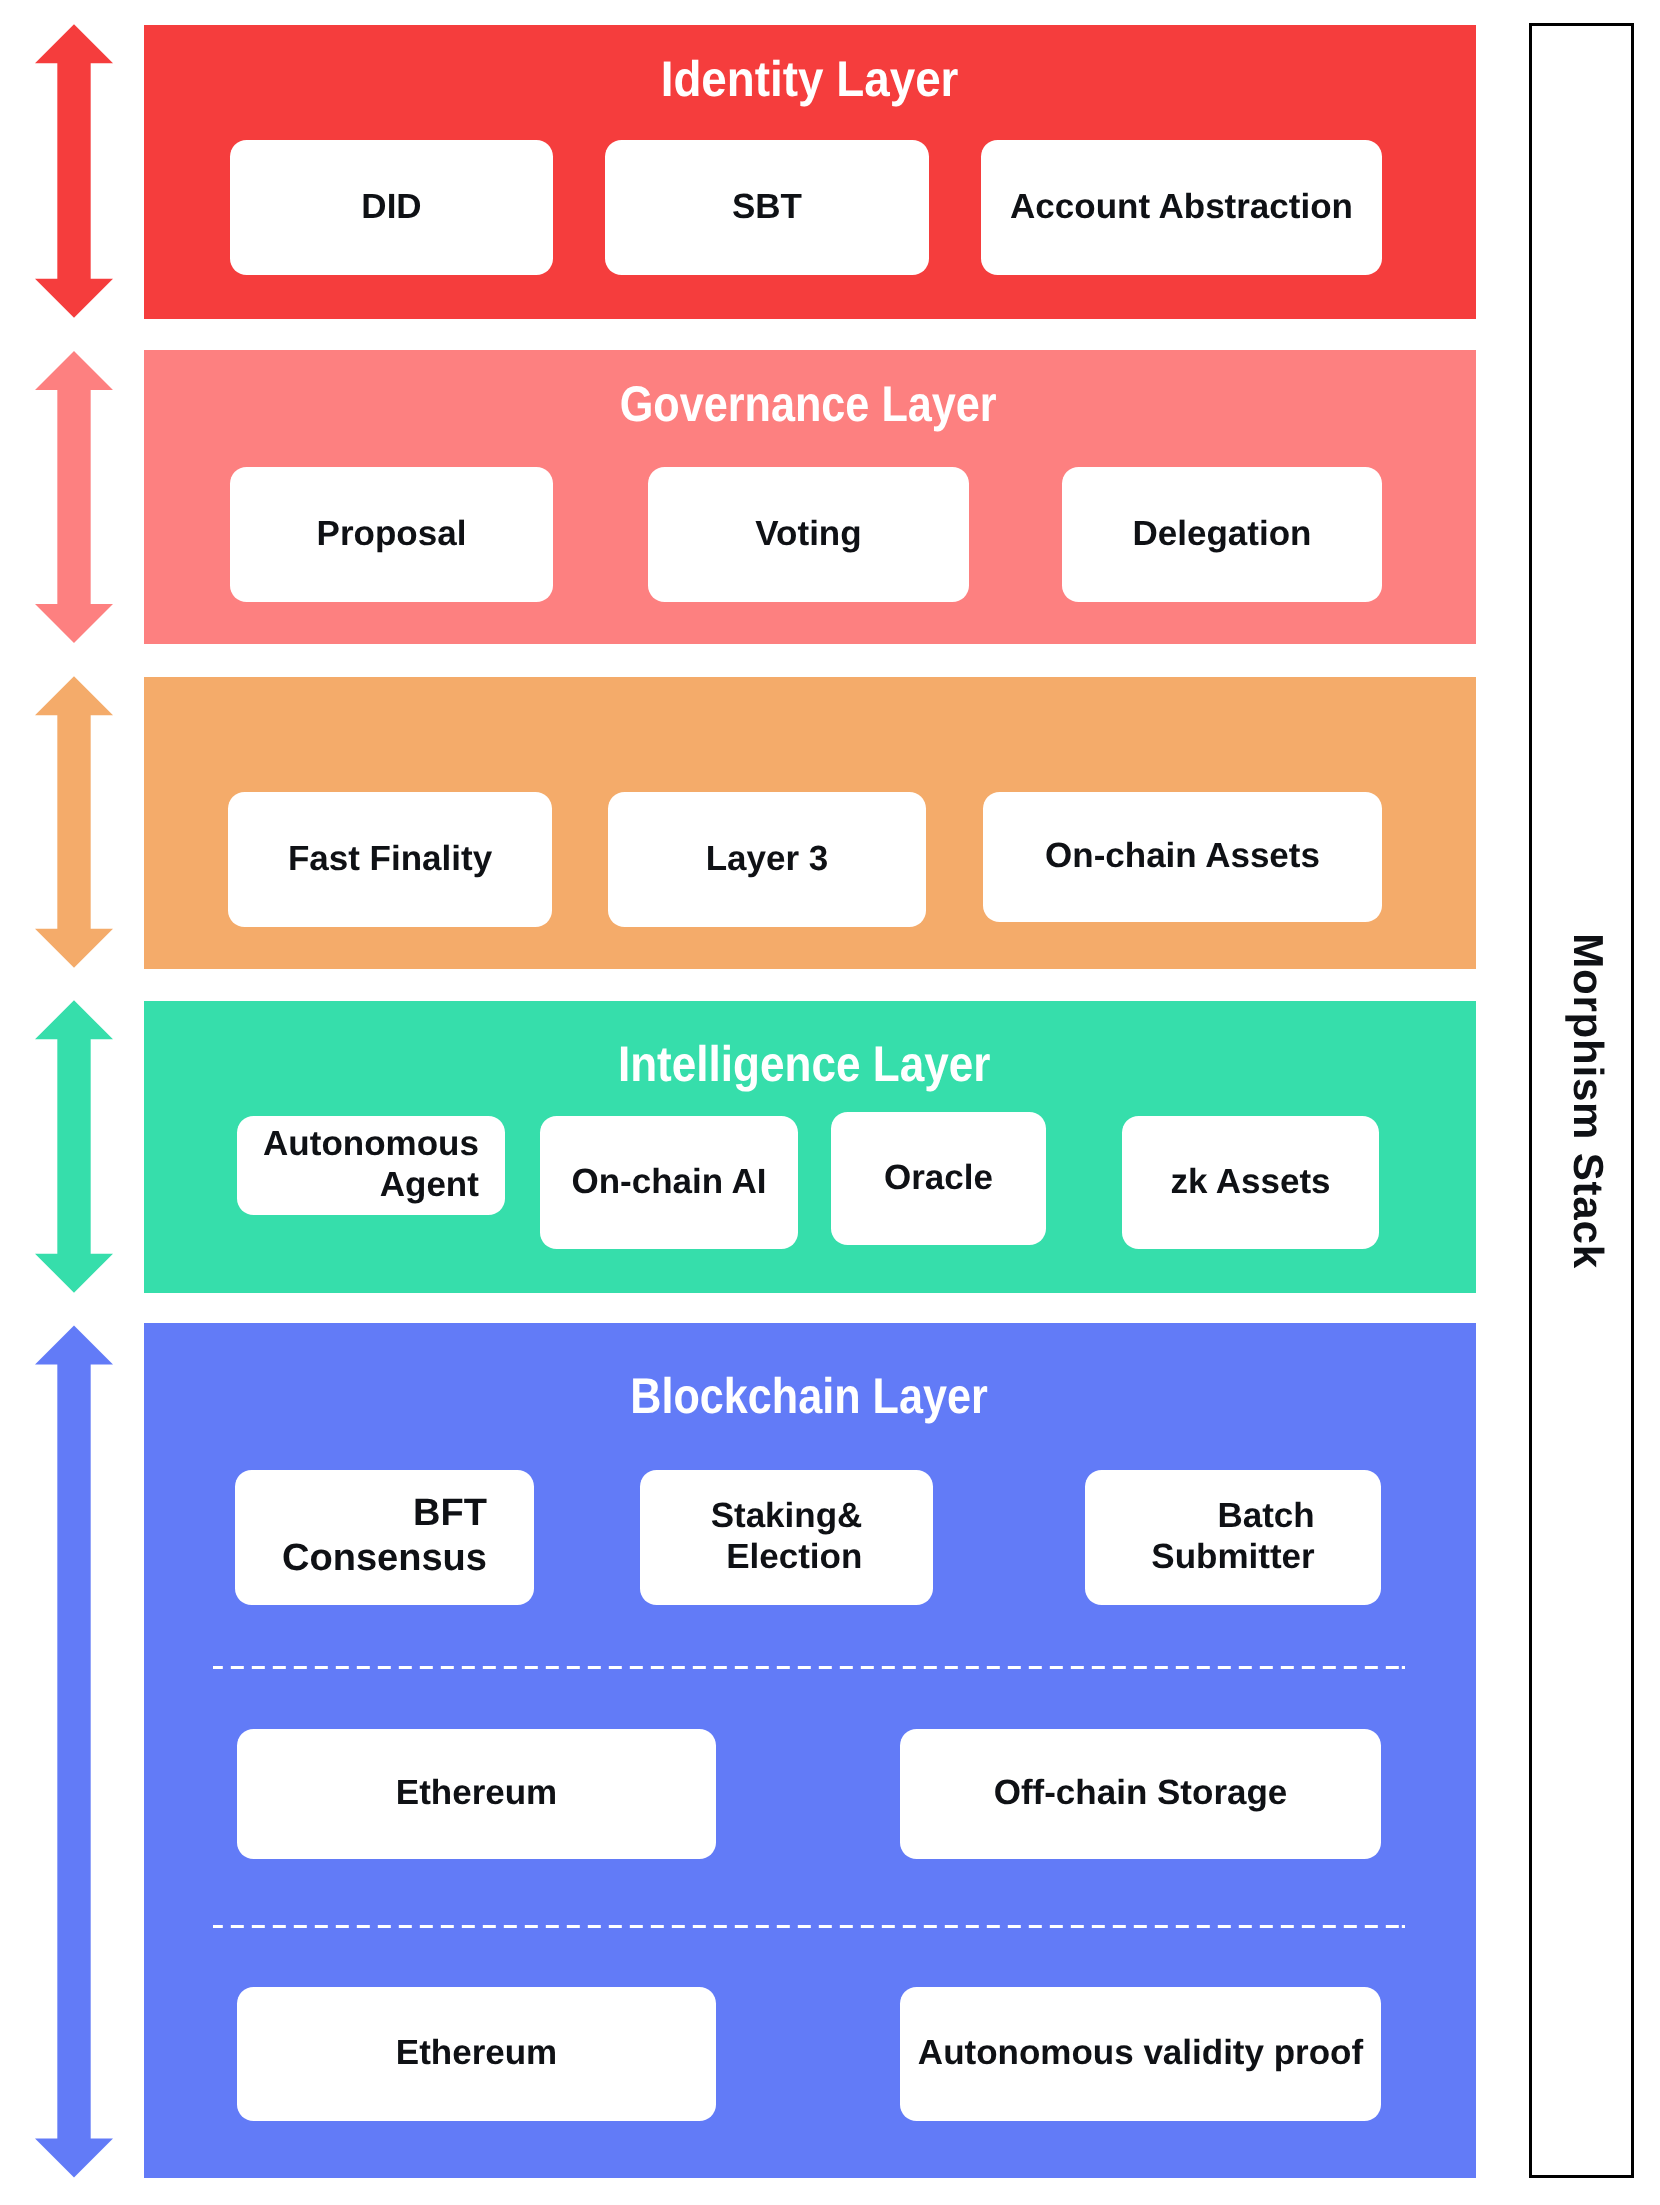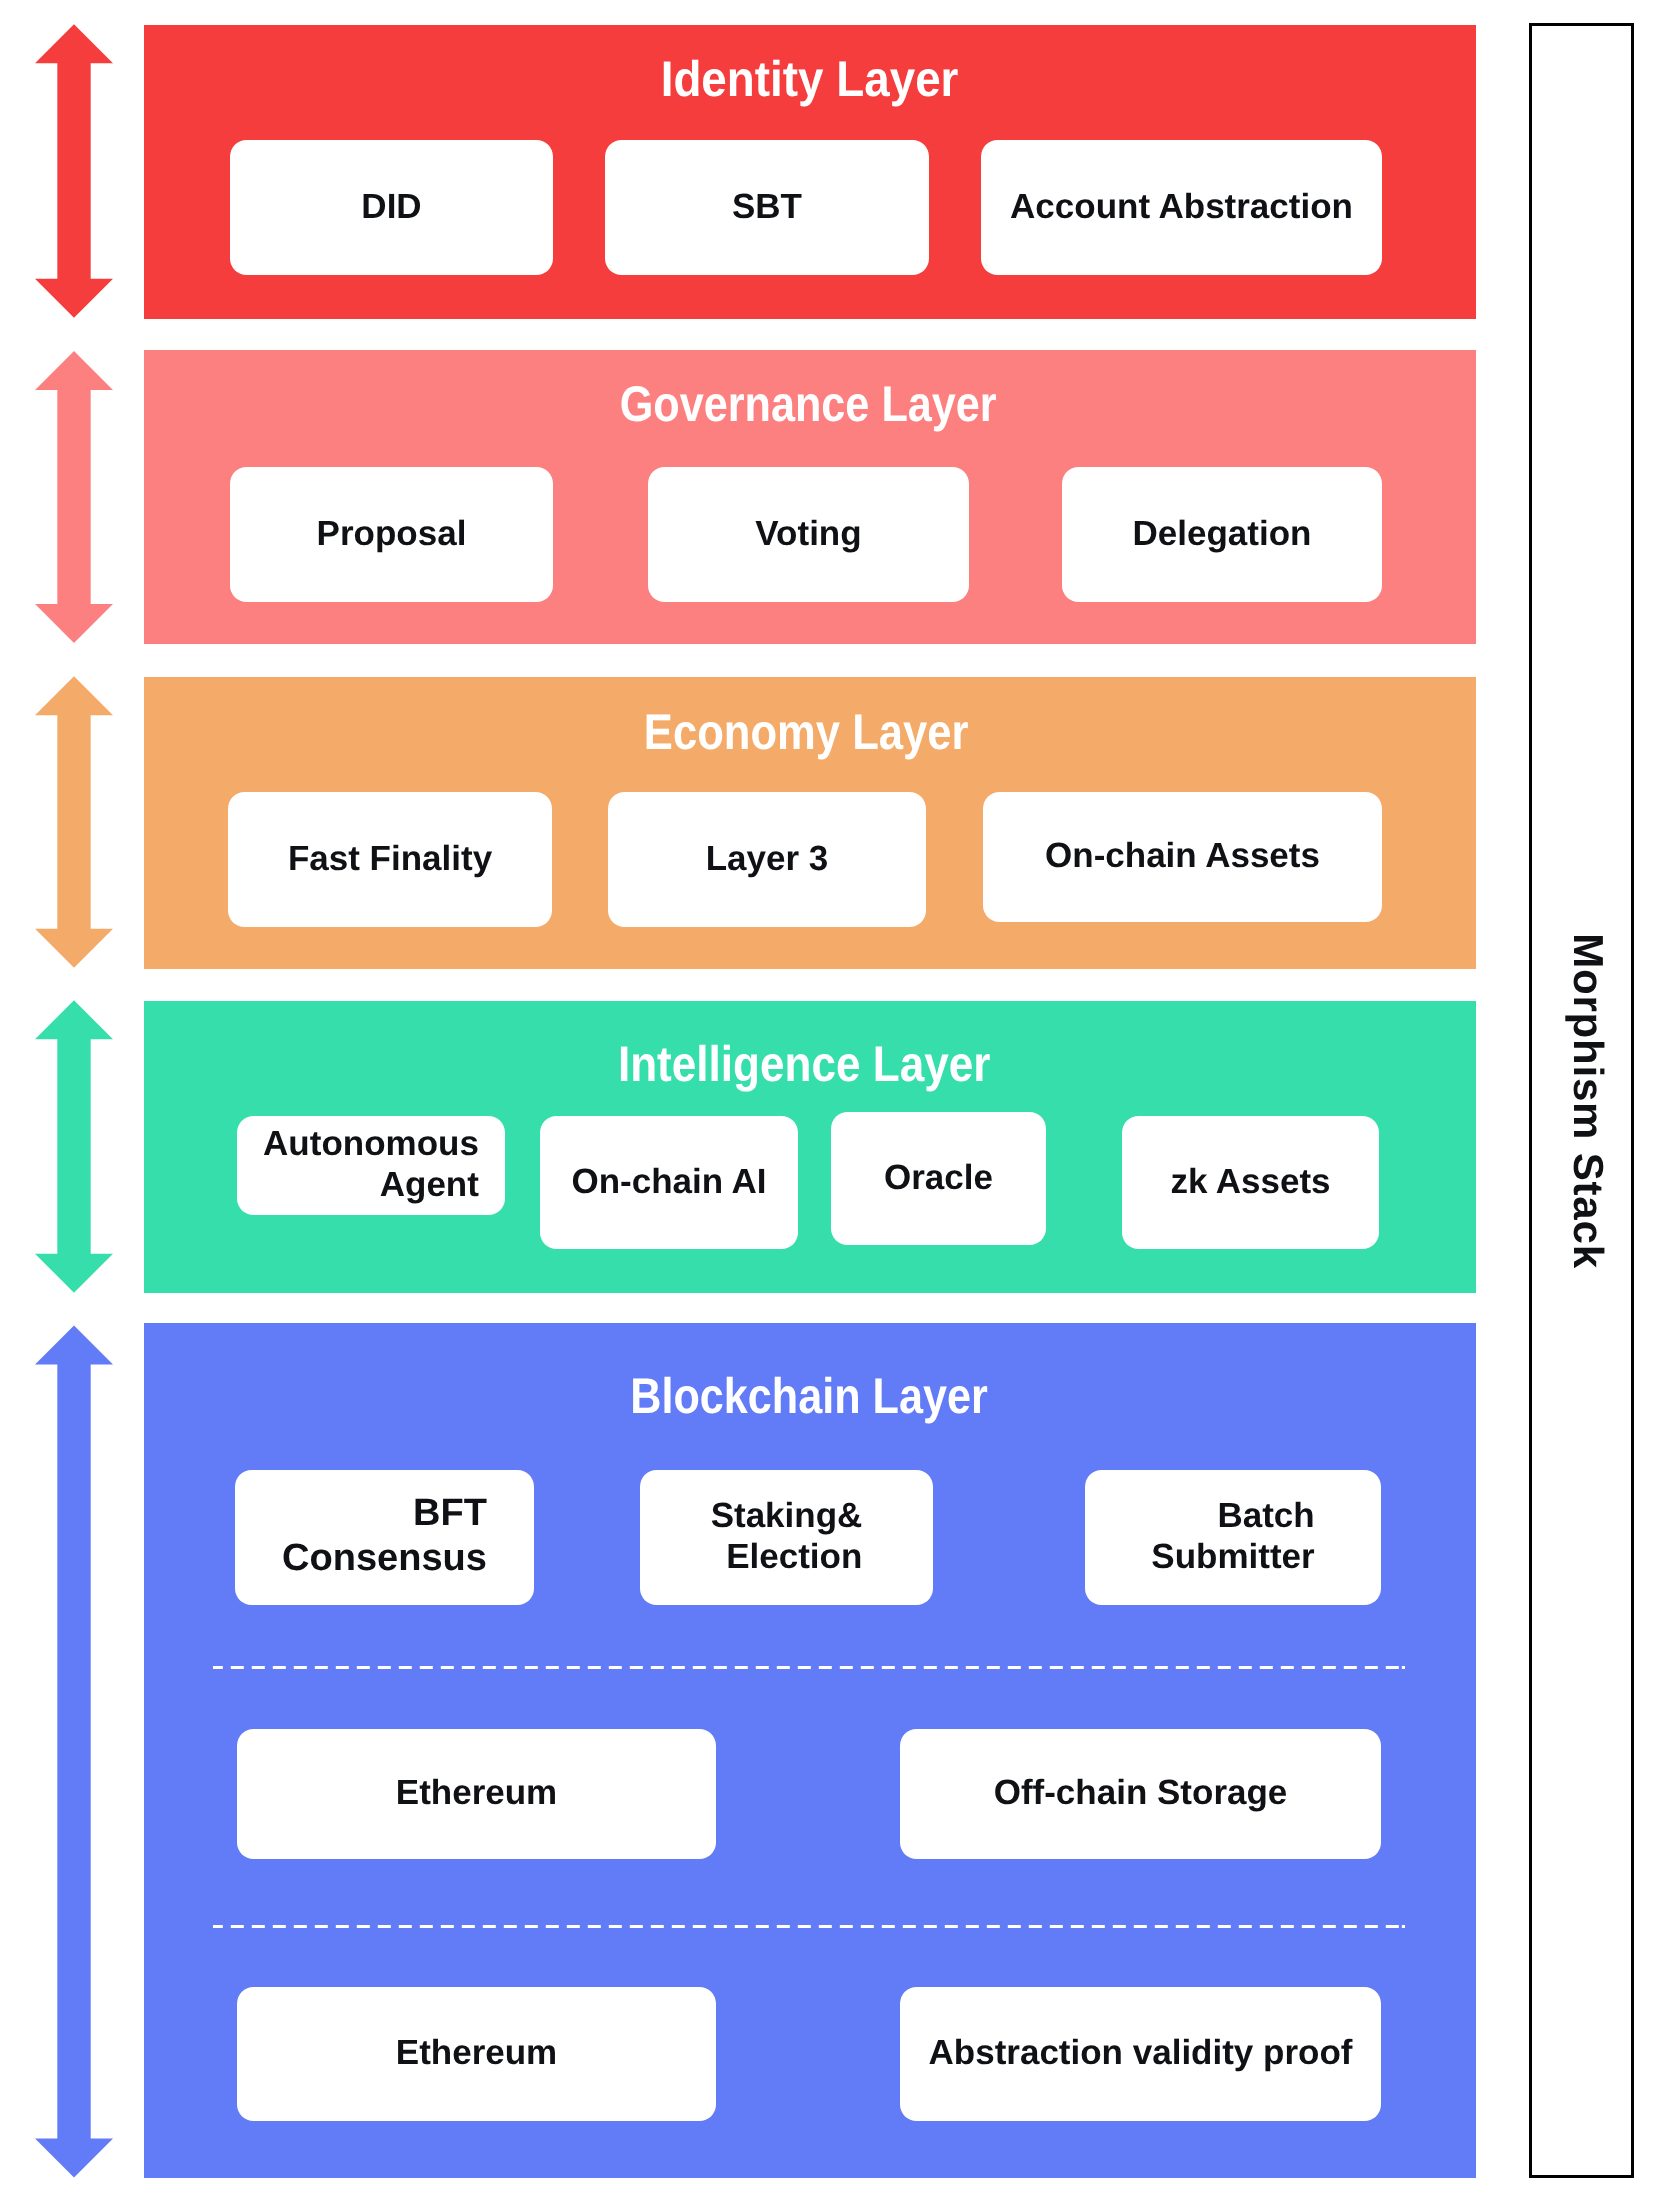--- a/index.html
+++ b/index.html
@@ -67,21 +67,20 @@
   </div>
   <div class="node" style="left:648px;top:467px;width:321px;height:135px">
     <span class="node-label" style="font-size:35px">Voting</span>
   </div>
   <div class="node" style="left:1062px;top:467px;width:320px;height:135px">
     <span class="node-label" style="font-size:35px">Delegation</span>
   </div>
 
   <div class="layer" style="left: 144px; top: 677px; width: 1332px; height: 292px; background-color: rgb(244, 171, 106);">
   </div>
-  <div class="layer-title" style="left:140px;top:707px;width:1332px;font-size:50px"><span class="title-text" style="transform:scaleX(0.872)">Economy Layer</span></div>
   <div class="node" style="left:228px;top:792px;width:324px;height:135px">
     <span class="node-label" style="font-size:35px">Fast Finality</span>
   </div>
   <div class="node" style="left:608px;top:792px;width:318px;height:135px">
     <span class="node-label" style="font-size:35px">Layer 3</span>
   </div>
   <div class="node" style="left:983px;top:792px;width:399px;height:130px">
     <span class="node-label" style="font-size:35px">On-chain Assets</span>
   </div>
 
@@ -127,20 +126,20 @@
   <div class="node" style="left:900px;top:1729px;width:481px;height:130px">
     <span class="node-label" style="font-size:35px">Off-chain Storage</span>
   </div>
 
   <div class="dash" style="left:213px;top:1925px;width:1192px"></div>
 
   <div class="node" style="left:237px;top:1987px;width:479px;height:134px">
     <span class="node-label" style="font-size:35px">Ethereum</span>
   </div>
   <div class="node" style="left:900px;top:1987px;width:481px;height:134px">
-    <span class="node-label" style="font-size:35px">Abstraction validity proof</span>
+    <span class="node-label" style="font-size:35px">Autonomous validity proof</span>
   </div>
 
   <div id="side-box" style="left:1529px;top:23px;width:105px;height:2155px"></div>
   <div id="side-label" style="left:1588px;top:1101px;font-size:42px;letter-spacing:0.8px">Morphism Stack</div>
 
 </div>
 
 
 </body></html>

